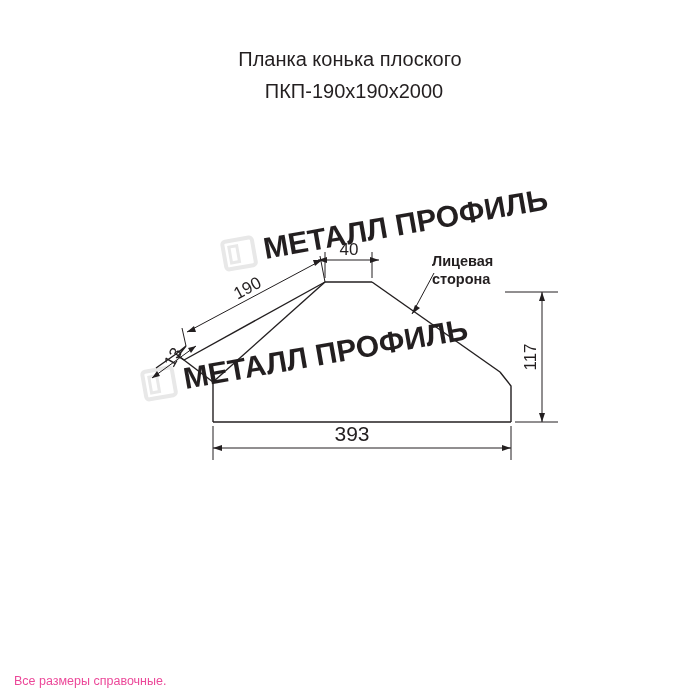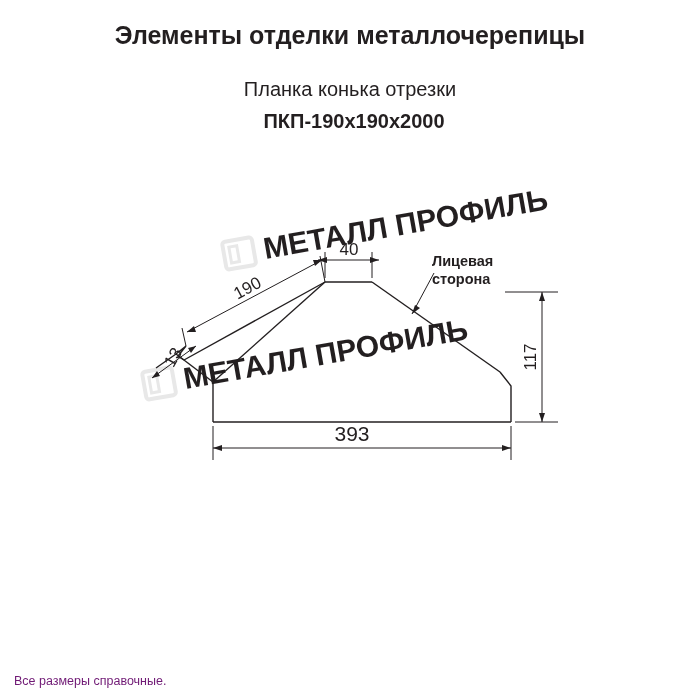--- a/index.html
+++ b/index.html
@@ -34,21 +34,21 @@
     line-height: 30px;
   }
   .title-sub {
     font-size: 20px;
     font-weight: normal;
     margin-top: 26px;
     line-height: 26px;
   }
   .title-code {
     font-size: 20px;
-    font-weight: bold;
+    font-weight: normal;
     margin-top: 6px;
     line-height: 26px;
     padding-left: 8px;
   }
   .drawing {
     position: absolute;
     top: 160px;
     left: 0;
     width: 700px;
     height: 360px;
@@ -61,38 +61,37 @@
     height: 360px;
     pointer-events: none;
   }
   .footer {
     position: absolute;
     left: 14px;
     bottom: 10px;
     width: 672px;
     font-size: 12.5px;
     line-height: 18px;
-    color: #701a75;
+    color: #ec4899;
   }
   .footer div {
     white-space: nowrap;
   }
   svg text {
     font-family: "Liberation Sans", sans-serif;
     fill: #231f20;
   }
 </style>
 </head>
 <body>
 
 <div class="page">
 
   <div class="title-block">
-    <div class="title-main">Элементы отделки металлочерепицы</div>
-    <div class="title-sub">Планка конька отрезки</div>
+    <div class="title-sub">Планка конька плоского</div>
     <div class="title-code">ПКП-190х190х2000</div>
   </div>
 
   <div class="watermarks">
     <svg width="700" height="360" viewBox="0 0 700 360" xmlns="http://www.w3.org/2000/svg">
       <g transform="translate(225,100) rotate(-10)" opacity="1">
         <rect x="0" y="-18" width="30" height="28" rx="3" fill="none" stroke="#e8e8e8" stroke-width="4"></rect>
         <path d="M6 -12 L14 -12 L14 4 L6 4 Z" fill="none" stroke="#e8e8e8" stroke-width="3"></path>
         <text x="40" y="6" font-size="30" font-weight="bold" fill="#e8e8e8">МЕТАЛЛ ПРОФИЛЬ</text>
       </g>

